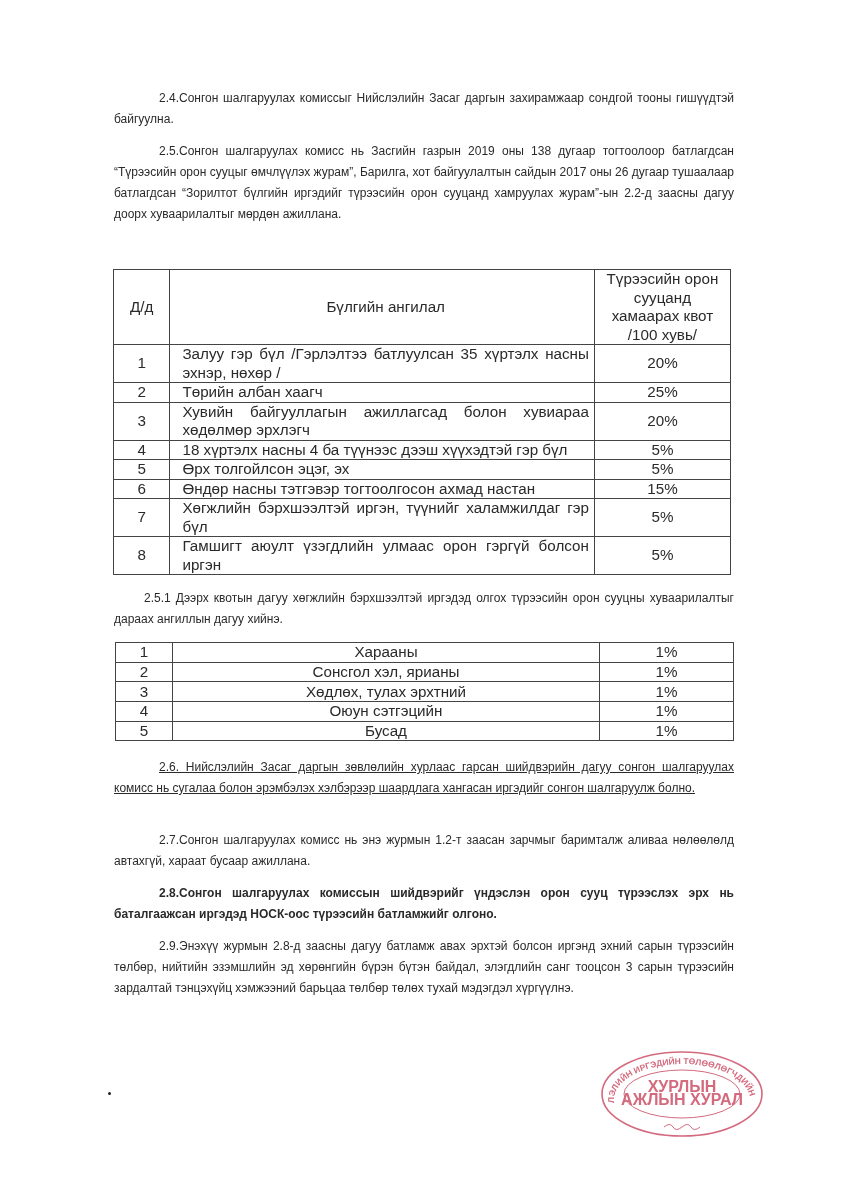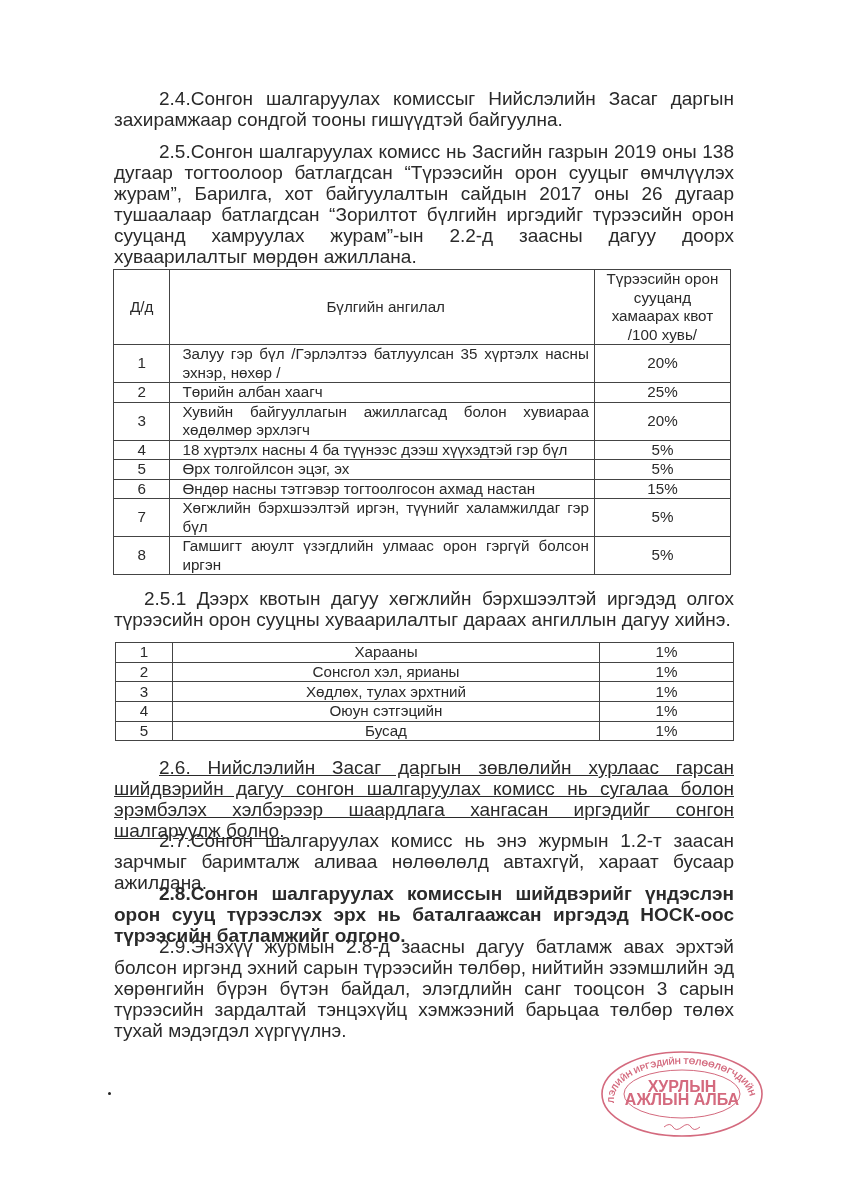--- a/index.html
+++ b/index.html
@@ -2,21 +2,21 @@
 <html><head>
 <meta charset="utf-8">
 <style>
   html, body { margin: 0; padding: 0; }
   body {
     width: 849px; height: 1200px; background: #ffffff; position: relative; overflow: hidden;
     font-family: "Liberation Sans", sans-serif; color: #2a2a2a;
   }
   .para {
     position: absolute; left: 114px; width: 620px;
-    font-size: 19px; line-height: 21px; text-align: justify;
+    font-size: 12px; line-height: 21px; text-align: justify;
     text-indent: 45px; margin: 0;
   }
   .para.noindent { text-indent: 30px; }
   table { border-collapse: collapse; position: absolute; font-size: 15.2px; }
   td, th { border: 1px solid #444; padding: 0 5px; font-weight: normal; line-height: 18.5px; }
   #tbl-main { left: 113px; top: 269px; width: 618px; }
   #tbl-main .c1 { width: 46px; text-align: center; }
   #tbl-main .c2 { width: 412px; text-align: justify; padding-left: 12px; }
   #tbl-main .c3 { width: 126px; text-align: center; }
   #tbl-main th { height: 72px; margin-top: 7px; }
@@ -141,15 +141,15 @@
     </defs>
     <ellipse cx="82" cy="44" rx="80" ry="42" fill="none" stroke="#d46a7e" stroke-width="1.6"></ellipse>
     <ellipse cx="82" cy="44" rx="58" ry="24" fill="none" stroke="#d46a7e" stroke-width="1"></ellipse>
     <text font-family="Liberation Sans, sans-serif" font-size="8.5" fill="#d46a7e" font-weight="bold">
       <textPath href="#ringpath" startOffset="50%" text-anchor="middle" id="ringtext">НИЙСЛЭЛИЙН ИРГЭДИЙН ТӨЛӨӨЛӨГЧДИЙН ХУРАЛ</textPath>
     </text>
     <path d="M 64 77 q 6 -5 9 0 q 3 5 9 0 q 6 -5 9 0 q 3 5 9 0" fill="none" stroke="#d46a7e" stroke-width="1"></path>
   </svg>
   <div class="stamp-inner">
     <div>ХУРЛЫН</div>
-    <div>АЖЛЫН АЛБА</div>
+    <div>АЖЛЫН ХУРАЛ</div>
   </div>
 </div>
 
 </body></html>

